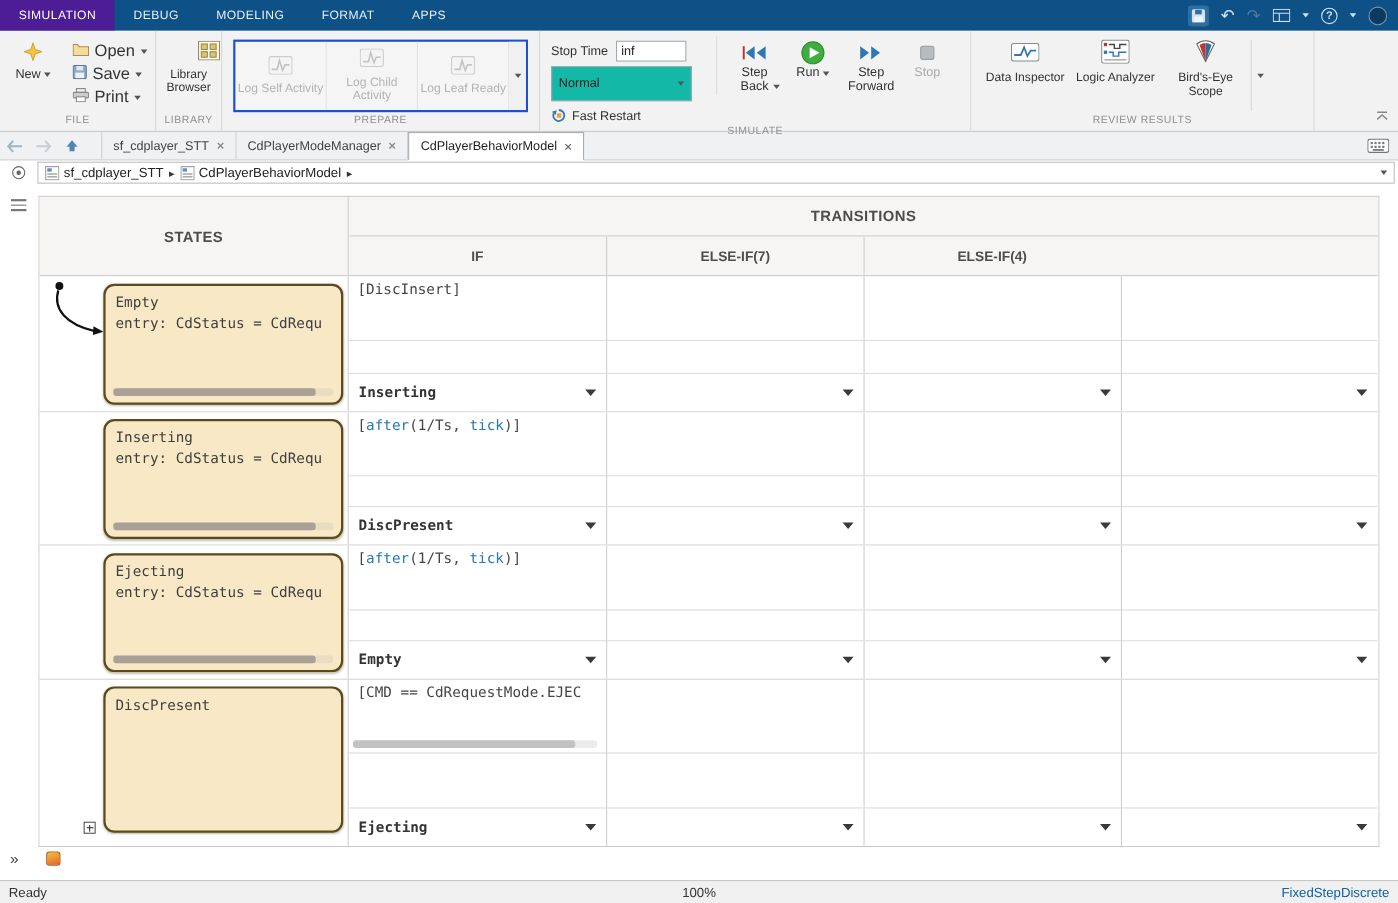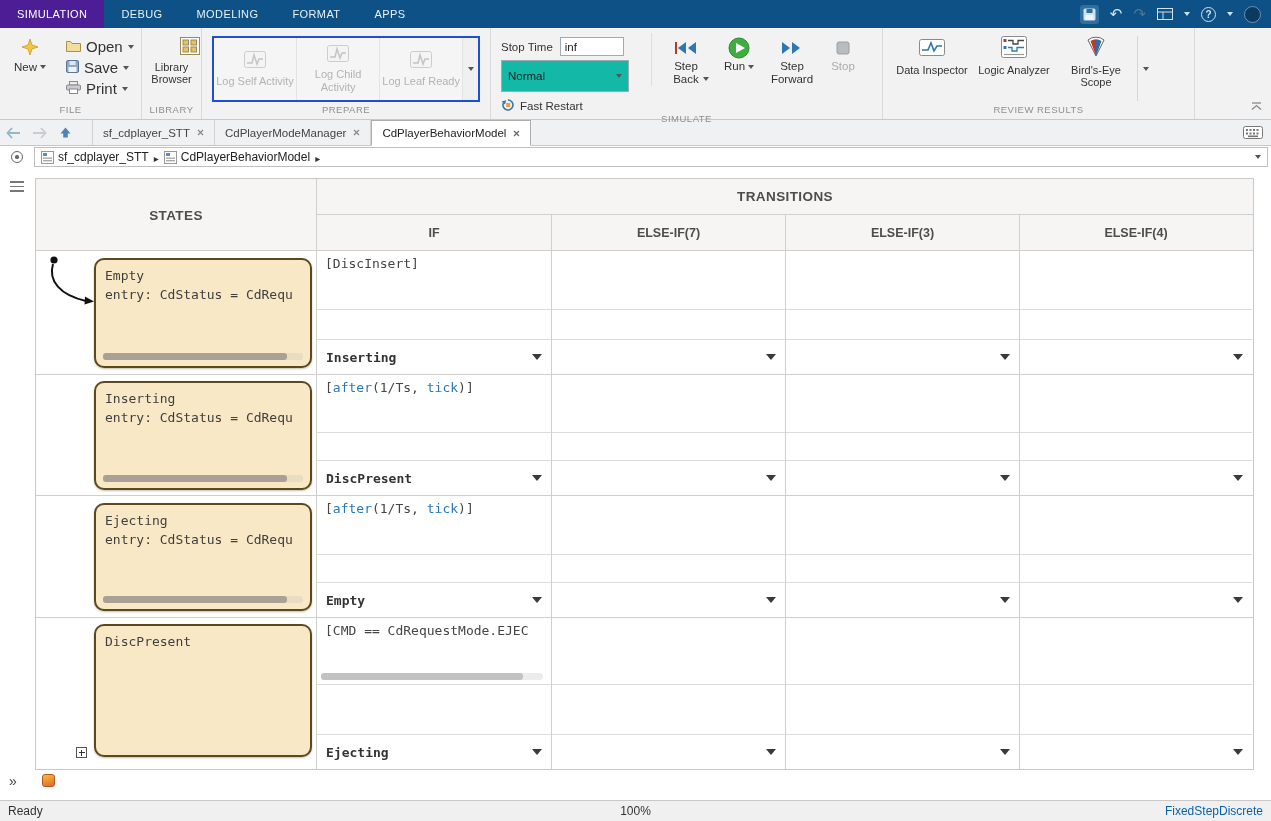--- a/index.html
+++ b/index.html
@@ -494,21 +494,20 @@
     <span class="badge-orange"></span>
 
     <div class="stt">
 
       <div class="stt-head">
         <div class="h-states">STATES</div>
         <div class="h-trans">TRANSITIONS</div>
         <div class="h-cols">
           <div class="h-col w-if">IF</div>
           <div class="h-col w-e2">ELSE-IF(7)</div>
-          <div class="h-col w-e3">ELSE-IF(3)</div>
           <div class="h-col w-e4">ELSE-IF(4)</div>
         </div>
       </div>
 
       <div class="stt-row row-1">
         <div class="c-states">
           <svg class="default-arrow" width="62" height="58" viewBox="0 0 62 58">
             <circle cx="18" cy="9" r="3.6" fill="#111"></circle>
             <path d="M17 13 C 12 30, 24 44, 50 50" fill="none" stroke="#111" stroke-width="2"></path>
             <polygon points="49,45.5 58,50.5 48.5,53.5" fill="#111"></polygon>

